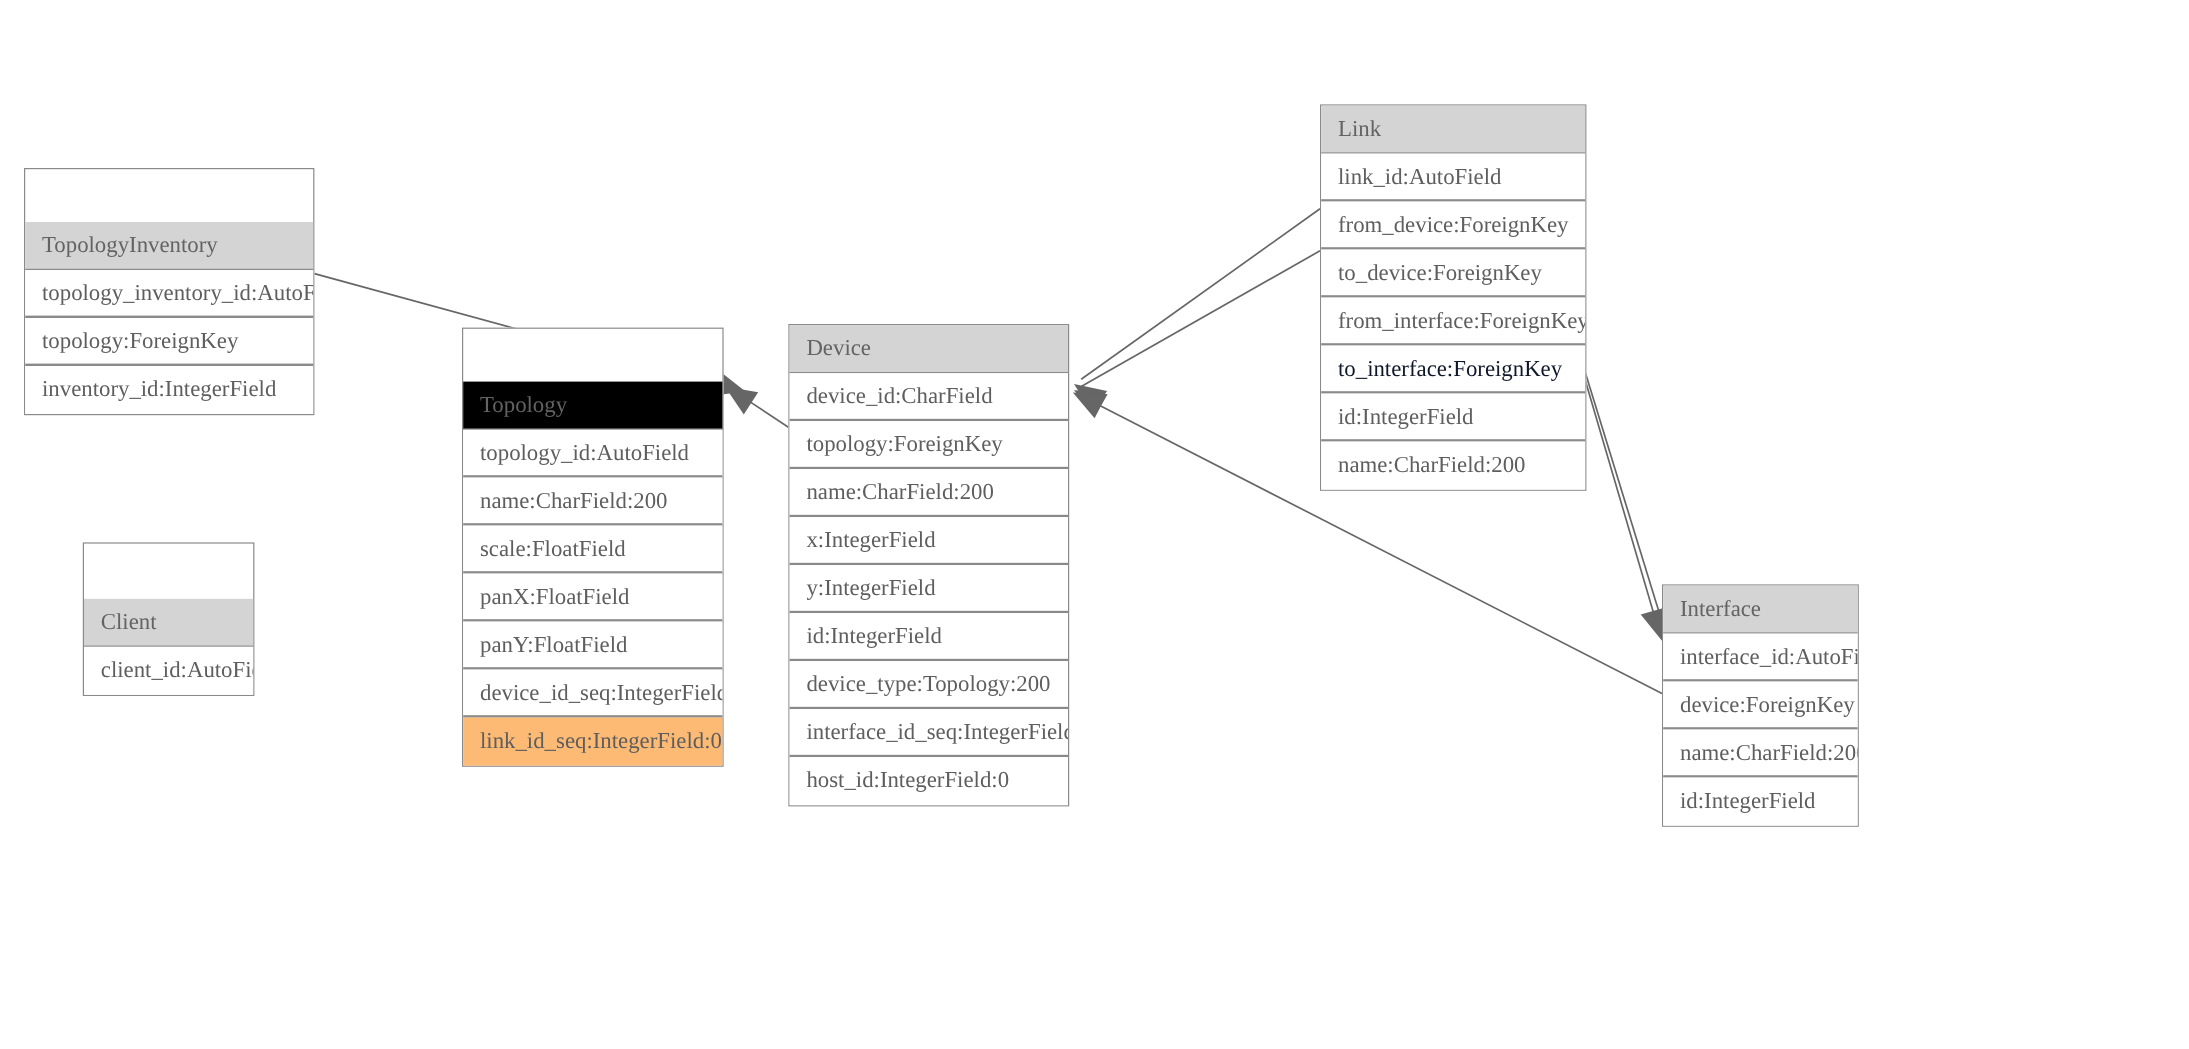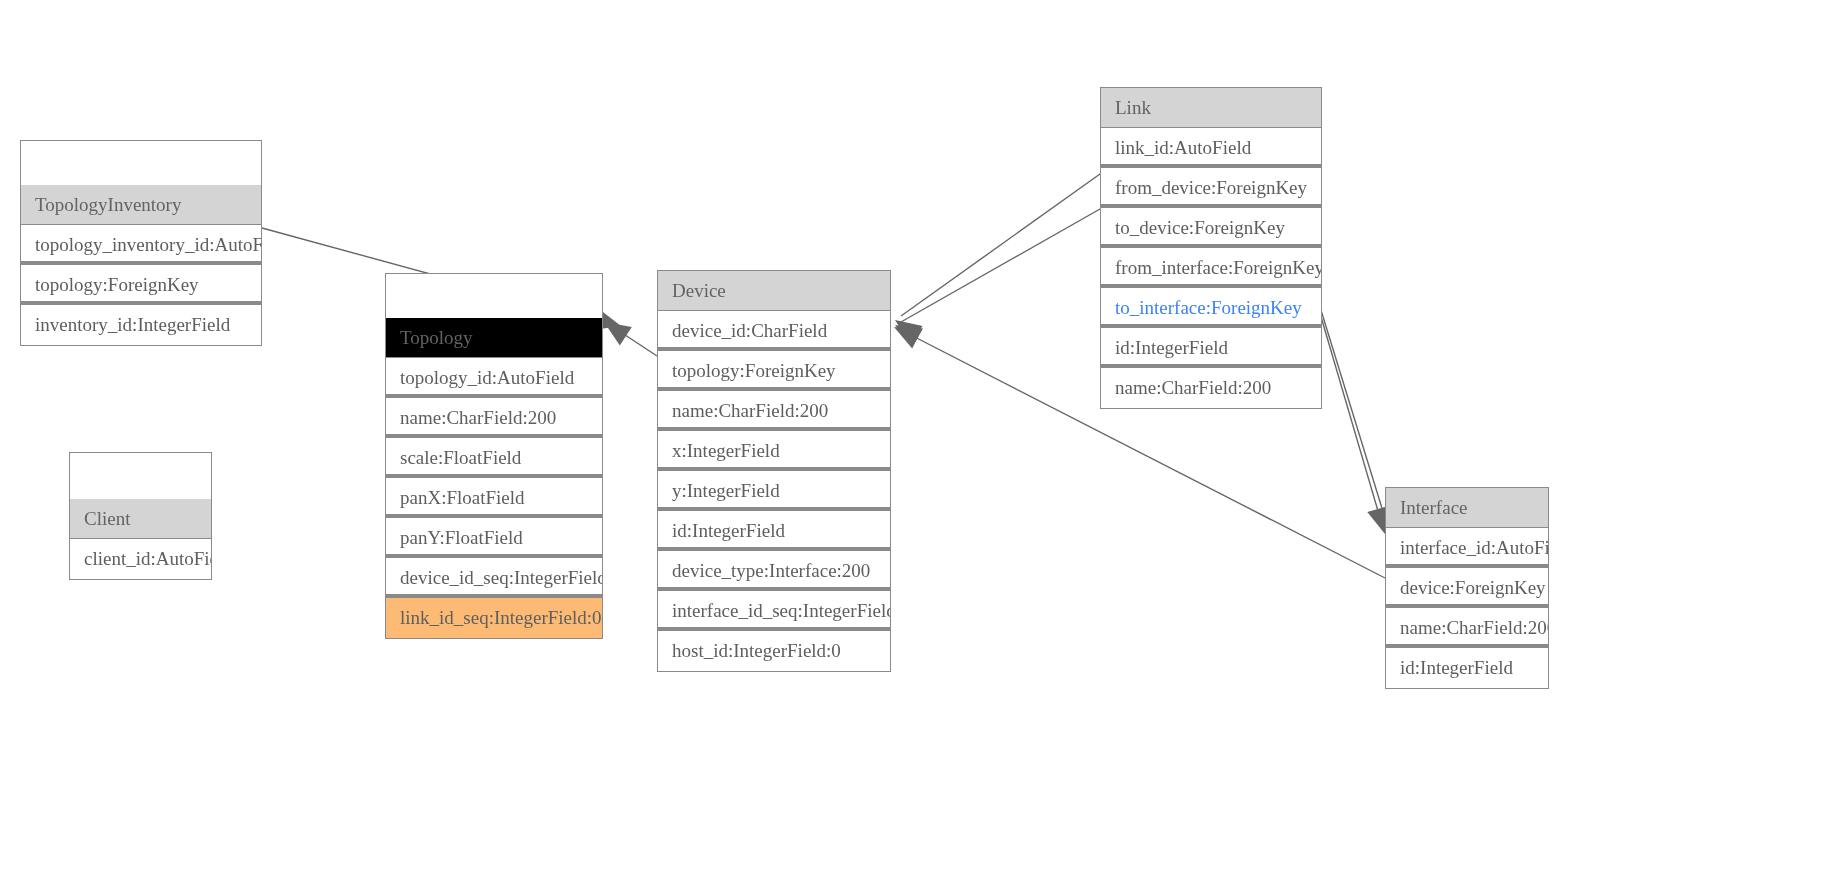--- a/index.html
+++ b/index.html
@@ -27,21 +27,21 @@
     font-size:19px;
     line-height:40px;
     height:40px;
     padding:0 0 0 14px;
     white-space:nowrap;
     overflow:hidden;
   }
   .entity .ent-row{
     box-sizing:border-box;
     background:#ffffff;
-    border-bottom:4px solid #ef4444;
+    border-bottom:2px solid #ef4444;
     color:#5e5e5e;
     font-size:19px;
     line-height:40px;
     height:40px;
     padding:0 0 0 14px;
     white-space:nowrap;
     overflow:hidden;
   }
   .entity .ent-row.last{border-bottom:none;}
 </style>
@@ -98,31 +98,31 @@
       <div class="ent-row last" style="background: #fdba74; color: rgb(94, 94, 94); border-bottom-color: rgb(138, 138, 138);">link_id_seq:IntegerField:0</div>
     </div>
     <div class="entity" style="left: 657px; top: 270px; width: 234px; border-color: rgb(138, 138, 138);">
       <div class="ent-header" style="background: rgb(212, 212, 212); color: rgb(99, 99, 99); border-bottom-color: rgb(138, 138, 138);">Device</div>
       <div class="ent-row" style="background: rgb(255, 255, 255); color: rgb(94, 94, 94); border-bottom-color: rgb(138, 138, 138);">device_id:CharField</div>
       <div class="ent-row" style="background: rgb(255, 255, 255); color: rgb(94, 94, 94); border-bottom-color: rgb(138, 138, 138);">topology:ForeignKey</div>
       <div class="ent-row" style="background: rgb(255, 255, 255); color: rgb(94, 94, 94); border-bottom-color: rgb(138, 138, 138);">name:CharField:200</div>
       <div class="ent-row" style="background: rgb(255, 255, 255); color: rgb(94, 94, 94); border-bottom-color: rgb(138, 138, 138);">x:IntegerField</div>
       <div class="ent-row" style="background: rgb(255, 255, 255); color: rgb(94, 94, 94); border-bottom-color: rgb(138, 138, 138);">y:IntegerField</div>
       <div class="ent-row" style="background: rgb(255, 255, 255); color: rgb(94, 94, 94); border-bottom-color: rgb(138, 138, 138);">id:IntegerField</div>
-      <div class="ent-row" style="background: rgb(255, 255, 255); color: rgb(94, 94, 94); border-bottom-color: rgb(138, 138, 138);">device_type:Interface:200</div>
+      <div class="ent-row" style="background: rgb(255, 255, 255); color: rgb(94, 94, 94); border-bottom-color: rgb(138, 138, 138);">device_type:Topology:200</div>
       <div class="ent-row" style="background: rgb(255, 255, 255); color: rgb(94, 94, 94); border-bottom-color: rgb(138, 138, 138);">interface_id_seq:IntegerField:0</div>
       <div class="ent-row last" style="background: rgb(255, 255, 255); color: rgb(94, 94, 94); border-bottom-color: rgb(138, 138, 138);">host_id:IntegerField:0</div>
     </div>
     <div class="entity" style="left: 1100px; top: 87px; width: 222px; border-color: rgb(138, 138, 138);">
       <div class="ent-header" style="background: rgb(212, 212, 212); color: rgb(99, 99, 99); border-bottom-color: rgb(138, 138, 138);">Link</div>
       <div class="ent-row" style="background: rgb(255, 255, 255); color: rgb(94, 94, 94); border-bottom-color: rgb(138, 138, 138);">link_id:AutoField</div>
       <div class="ent-row" style="background: rgb(255, 255, 255); color: rgb(94, 94, 94); border-bottom-color: rgb(138, 138, 138);">from_device:ForeignKey</div>
       <div class="ent-row" style="background: rgb(255, 255, 255); color: rgb(94, 94, 94); border-bottom-color: rgb(138, 138, 138);">to_device:ForeignKey</div>
       <div class="ent-row" style="background: rgb(255, 255, 255); color: rgb(94, 94, 94); border-bottom-color: rgb(138, 138, 138);">from_interface:ForeignKey</div>
-      <div class="ent-row" style="background: rgb(255, 255, 255); color: #3b82f6; border-bottom-color: rgb(138, 138, 138);">to_interface:ForeignKey</div>
+      <div class="ent-row" style="background: rgb(255, 255, 255); color: #0f172a; border-bottom-color: rgb(138, 138, 138);">to_interface:ForeignKey</div>
       <div class="ent-row" style="background: rgb(255, 255, 255); color: rgb(94, 94, 94); border-bottom-color: rgb(138, 138, 138);">id:IntegerField</div>
       <div class="ent-row last" style="background: rgb(255, 255, 255); color: rgb(94, 94, 94); border-bottom-color: rgb(138, 138, 138);">name:CharField:200</div>
     </div>
     <div class="entity" style="left: 1385px; top: 487px; width: 164px; border-color: rgb(138, 138, 138);">
       <div class="ent-header" style="background: rgb(212, 212, 212); color: rgb(99, 99, 99); border-bottom-color: rgb(138, 138, 138);">Interface</div>
       <div class="ent-row" style="background: rgb(255, 255, 255); color: rgb(94, 94, 94); border-bottom-color: rgb(138, 138, 138);">interface_id:AutoField</div>
       <div class="ent-row" style="background: rgb(255, 255, 255); color: rgb(94, 94, 94); border-bottom-color: rgb(138, 138, 138);">device:ForeignKey</div>
       <div class="ent-row" style="background: rgb(255, 255, 255); color: rgb(94, 94, 94); border-bottom-color: rgb(138, 138, 138);">name:CharField:200</div>
       <div class="ent-row last" style="background: rgb(255, 255, 255); color: rgb(94, 94, 94); border-bottom-color: rgb(138, 138, 138);">id:IntegerField</div>
     </div>

